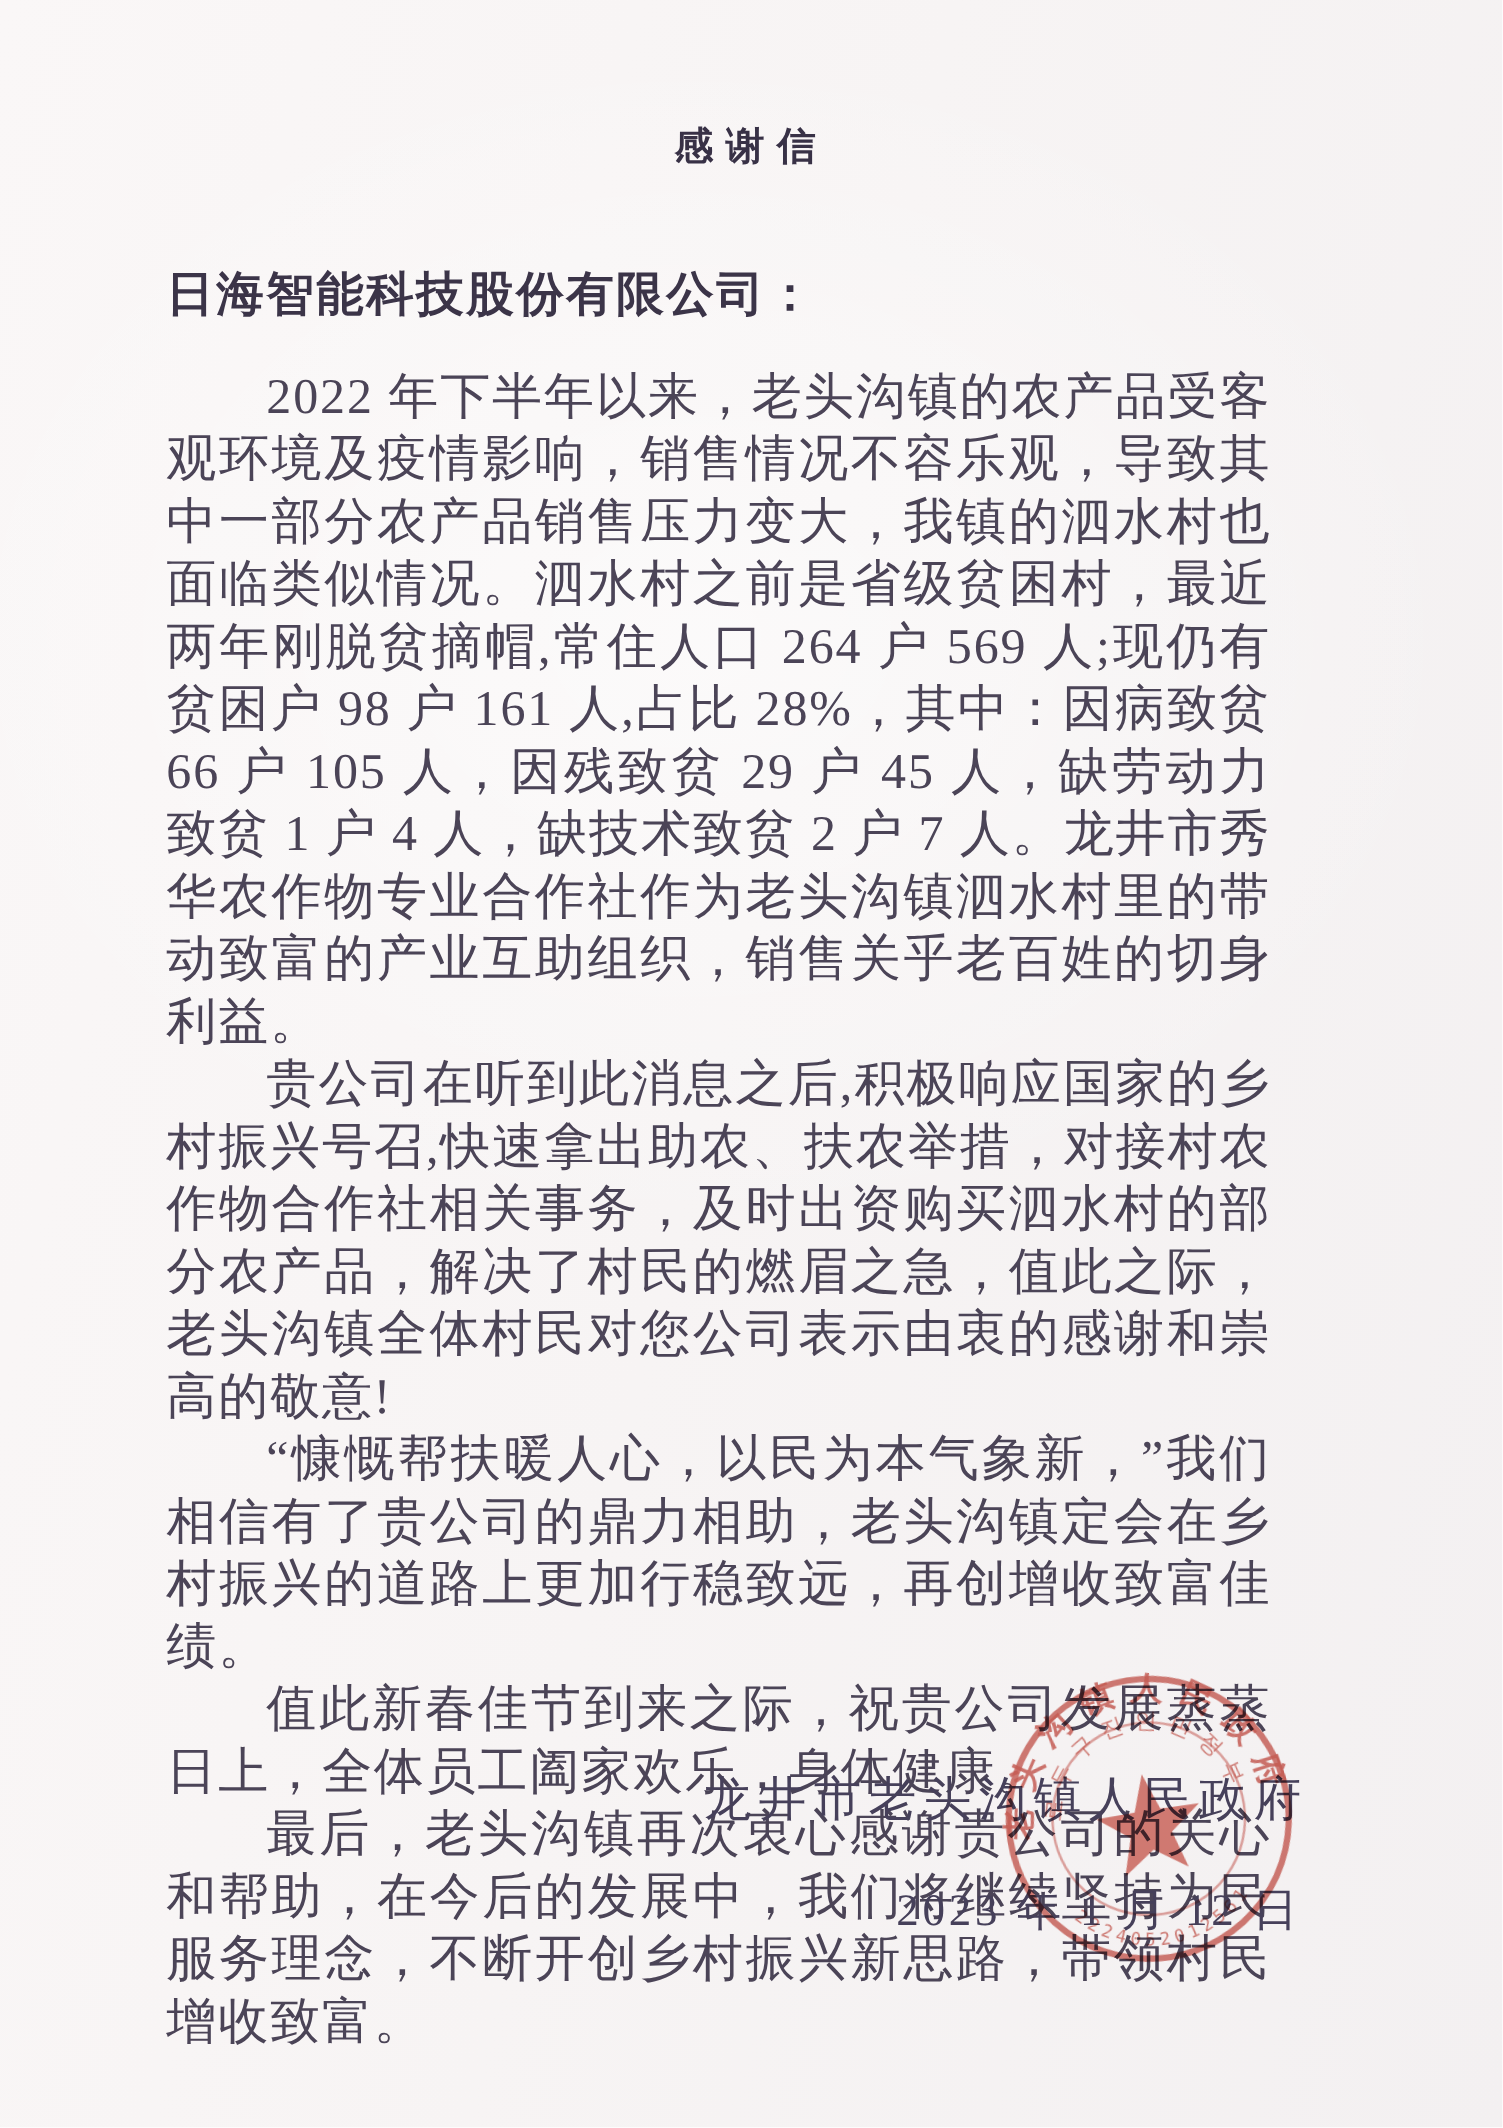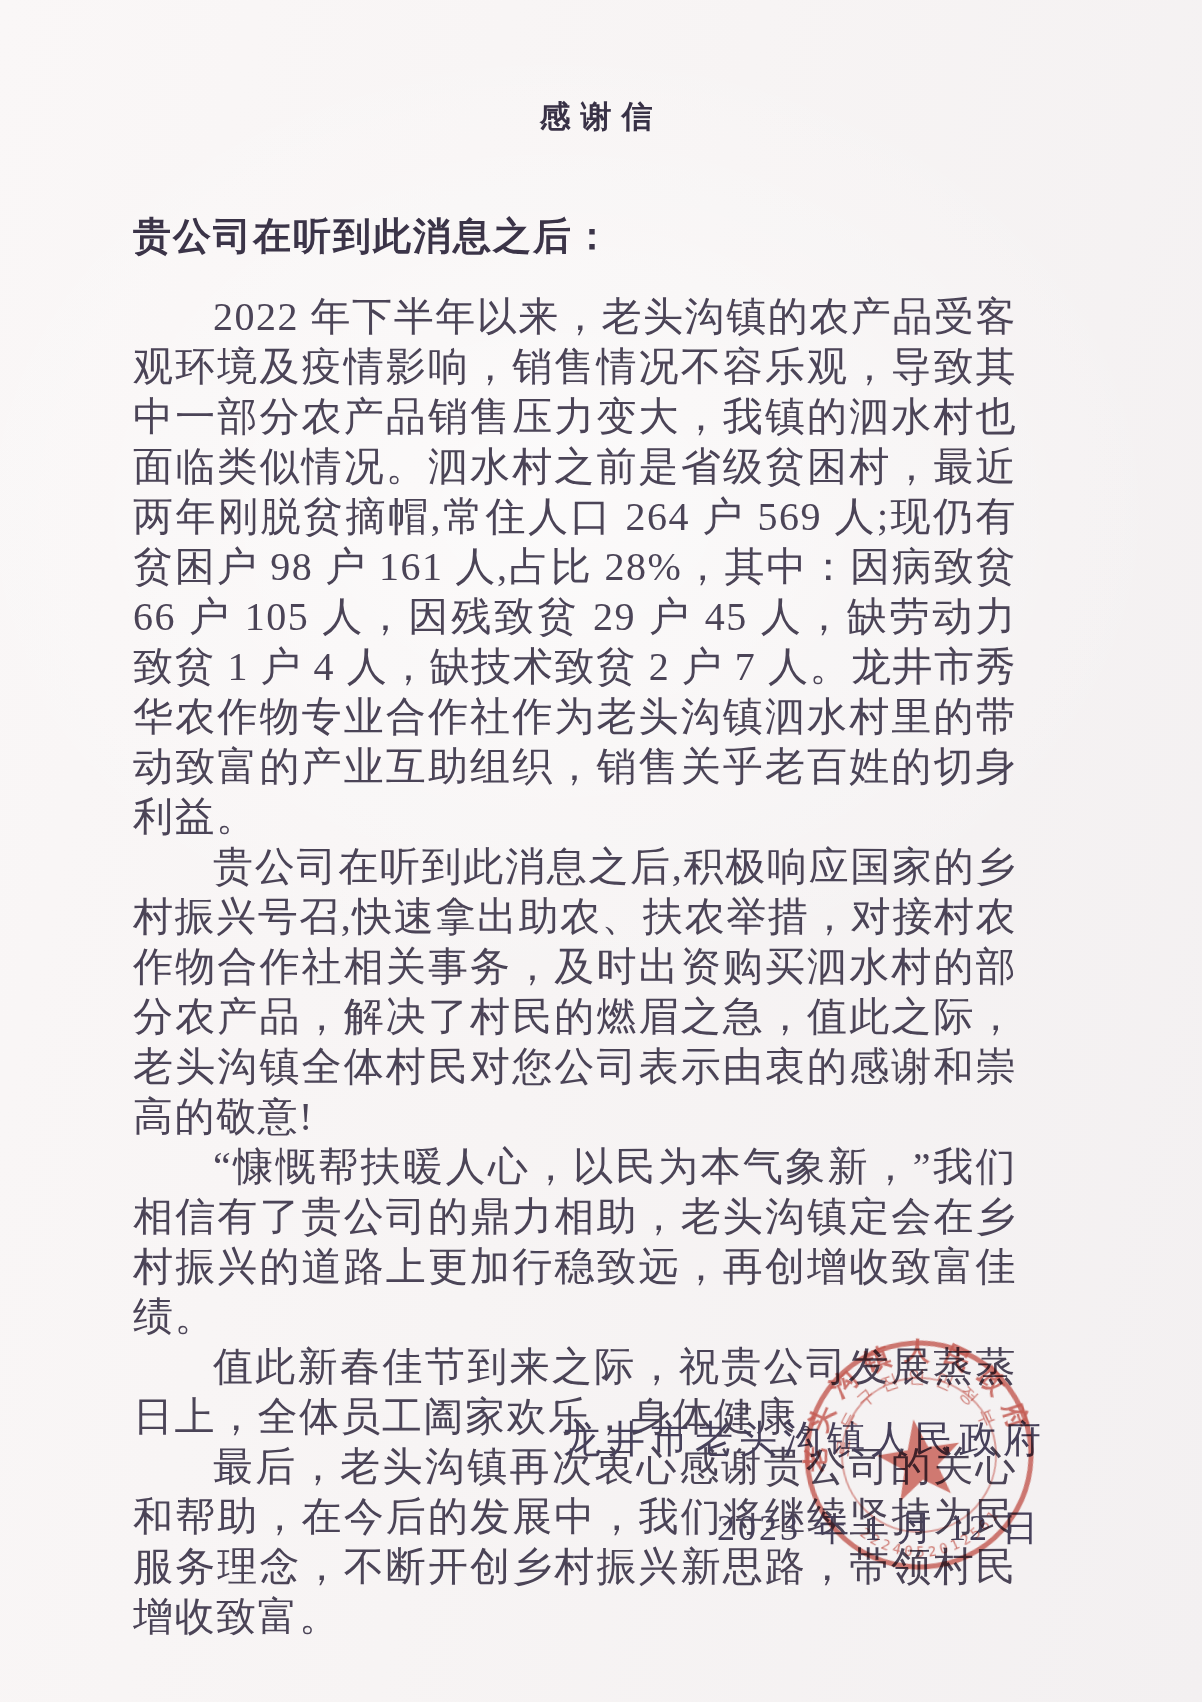--- a/index.html
+++ b/index.html
@@ -83,21 +83,21 @@
   .seal .ring-num { font-size: 14px; letter-spacing: 4px; font-family: "DejaVu Sans Mono", monospace; }
 </style>
 </head>
 <body>
 
 <div class="page">
 
   <h1 class="title">感谢信</h1>
 
   <div class="letter-body">
-    <p class="salutation">贵公司在听到此消息之后：</p>
+    <p class="salutation">日海智能科技股份有限公司：</p>
     <p class="para">2022 年下半年以来，老头沟镇的农产品受客观环境及疫情影响，销售情况不容乐观，导致其中一部分农产品销售压力变大，我镇的泗水村也面临类似情况。泗水村之前是省级贫困村，最近两年刚脱贫摘帽,常住人口 264 户 569 人;现仍有贫困户 98 户 161 人,占比 28%，其中：因病致贫 66 户 105 人，因残致贫 29 户 45 人，缺劳动力致贫 1 户 4 人，缺技术致贫 2 户 7 人。龙井市秀华农作物专业合作社作为老头沟镇泗水村里的带动致富的产业互助组织，销售关乎老百姓的切身利益。</p>
     <p class="para">贵公司在听到此消息之后,积极响应国家的乡村振兴号召,快速拿出助农、扶农举措，对接村农作物合作社相关事务，及时出资购买泗水村的部分农产品，解决了村民的燃眉之急，值此之际，老头沟镇全体村民对您公司表示由衷的感谢和崇高的敬意!</p>
     <p class="para">“慷慨帮扶暖人心，以民为本气象新，”我们相信有了贵公司的鼎力相助，老头沟镇定会在乡村振兴的道路上更加行稳致远，再创增收致富佳绩。</p>
     <p class="para">值此新春佳节到来之际，祝贵公司发展蒸蒸日上，全体员工阖家欢乐，身体健康。</p>
     <p class="para">最后，老头沟镇再次衷心感谢贵公司的关心和帮助，在今后的发展中，我们将继续坚持为民服务理念，不断开创乡村振兴新思路，带领村民增收致富。</p>
   </div>
 
   <p class="signature">龙井市老头沟镇人民政府</p>
   <p class="date-line">2023 年 1 月 12 日</p>
 

